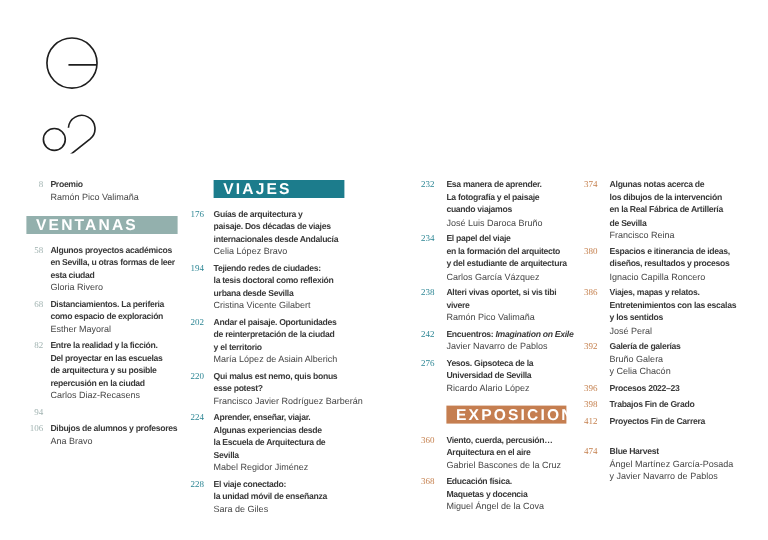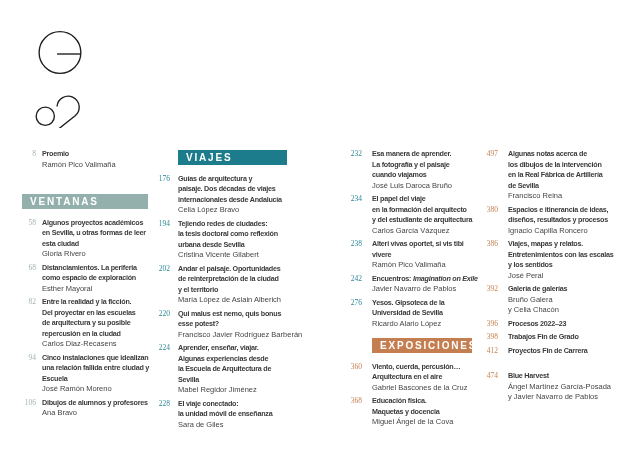--- a/index.html
+++ b/index.html
@@ -47,24 +47,24 @@
     color:var(--author-color);
     white-space:nowrap;
   }
 
   .section-bar{
     height:14.5px;
     display:flex;align-items:center;
     padding-left:8px;box-sizing:border-box;
     margin:9px 0 9px 0;
     color:#ffffff;
-    font-size:10px;font-weight:bold;letter-spacing:1.8px;
+    font-size:13px;font-weight:bold;letter-spacing:1.8px;
     white-space:nowrap;
   }
-  .bar-ventanas{background:var(--bar-ventanas);width:126px;margin-left:0;margin-top:24px;}
+  .bar-ventanas{background:var(--bar-ventanas);width:126px;margin-left:0;margin-top:10px;}
   .bar-viajes{background:var(--bar-viajes);width:109px;margin-left:22px;margin-top:1px;}
   .bar-exposiciones{background:var(--bar-exposiciones);width:100px;margin-left:26px;}
 </style>
 </head>
 <body>
 
 <div class="page">
 
   <div class="logo" role="img" aria-label="G o2">
     <svg viewBox="0 0 50 100">
@@ -110,26 +110,20 @@
         <div class="body">
           <div class="title-line">Entre la realidad y la ficción.</div>
           <div class="title-line">Del proyectar en las escuelas</div>
           <div class="title-line">de arquitectura y su posible</div>
           <div class="title-line">repercusión en la ciudad</div>
           <div class="author">Carlos Diaz-Recasens</div>
         </div>
       </div>
       <div class="entry">
         <span class="num num-muted">94</span>
-        <div class="body">
-          <div class="title-line">Cinco instalaciones que idealizan</div>
-          <div class="title-line">una relación fallida entre ciudad y</div>
-          <div class="title-line">Escuela</div>
-          <div class="author">José Ramón Moreno</div>
-        </div>
       </div>
       <div class="entry">
         <span class="num num-muted">106</span>
         <div class="body">
           <div class="title-line">Dibujos de alumnos y profesores</div>
           <div class="author">Ana Bravo</div>
         </div>
       </div>
     </div>
   <div class="col col-1">
@@ -247,21 +241,21 @@
         <span class="num num-orange">368</span>
         <div class="body">
           <div class="title-line">Educación física.</div>
           <div class="title-line">Maquetas y docencia</div>
           <div class="author">Miguel Ángel de la Cova</div>
         </div>
       </div>
     </div>
   <div class="col col-3">
       <div class="entry">
-        <span class="num num-orange">497</span>
+        <span class="num num-orange">374</span>
         <div class="body">
           <div class="title-line">Algunas notas acerca de</div>
           <div class="title-line">los dibujos de la intervención</div>
           <div class="title-line">en la Real Fábrica de Artillería</div>
           <div class="title-line">de Sevilla</div>
           <div class="author">Francisco Reina</div>
         </div>
       </div>
       <div class="entry">
         <span class="num num-orange">380</span>

